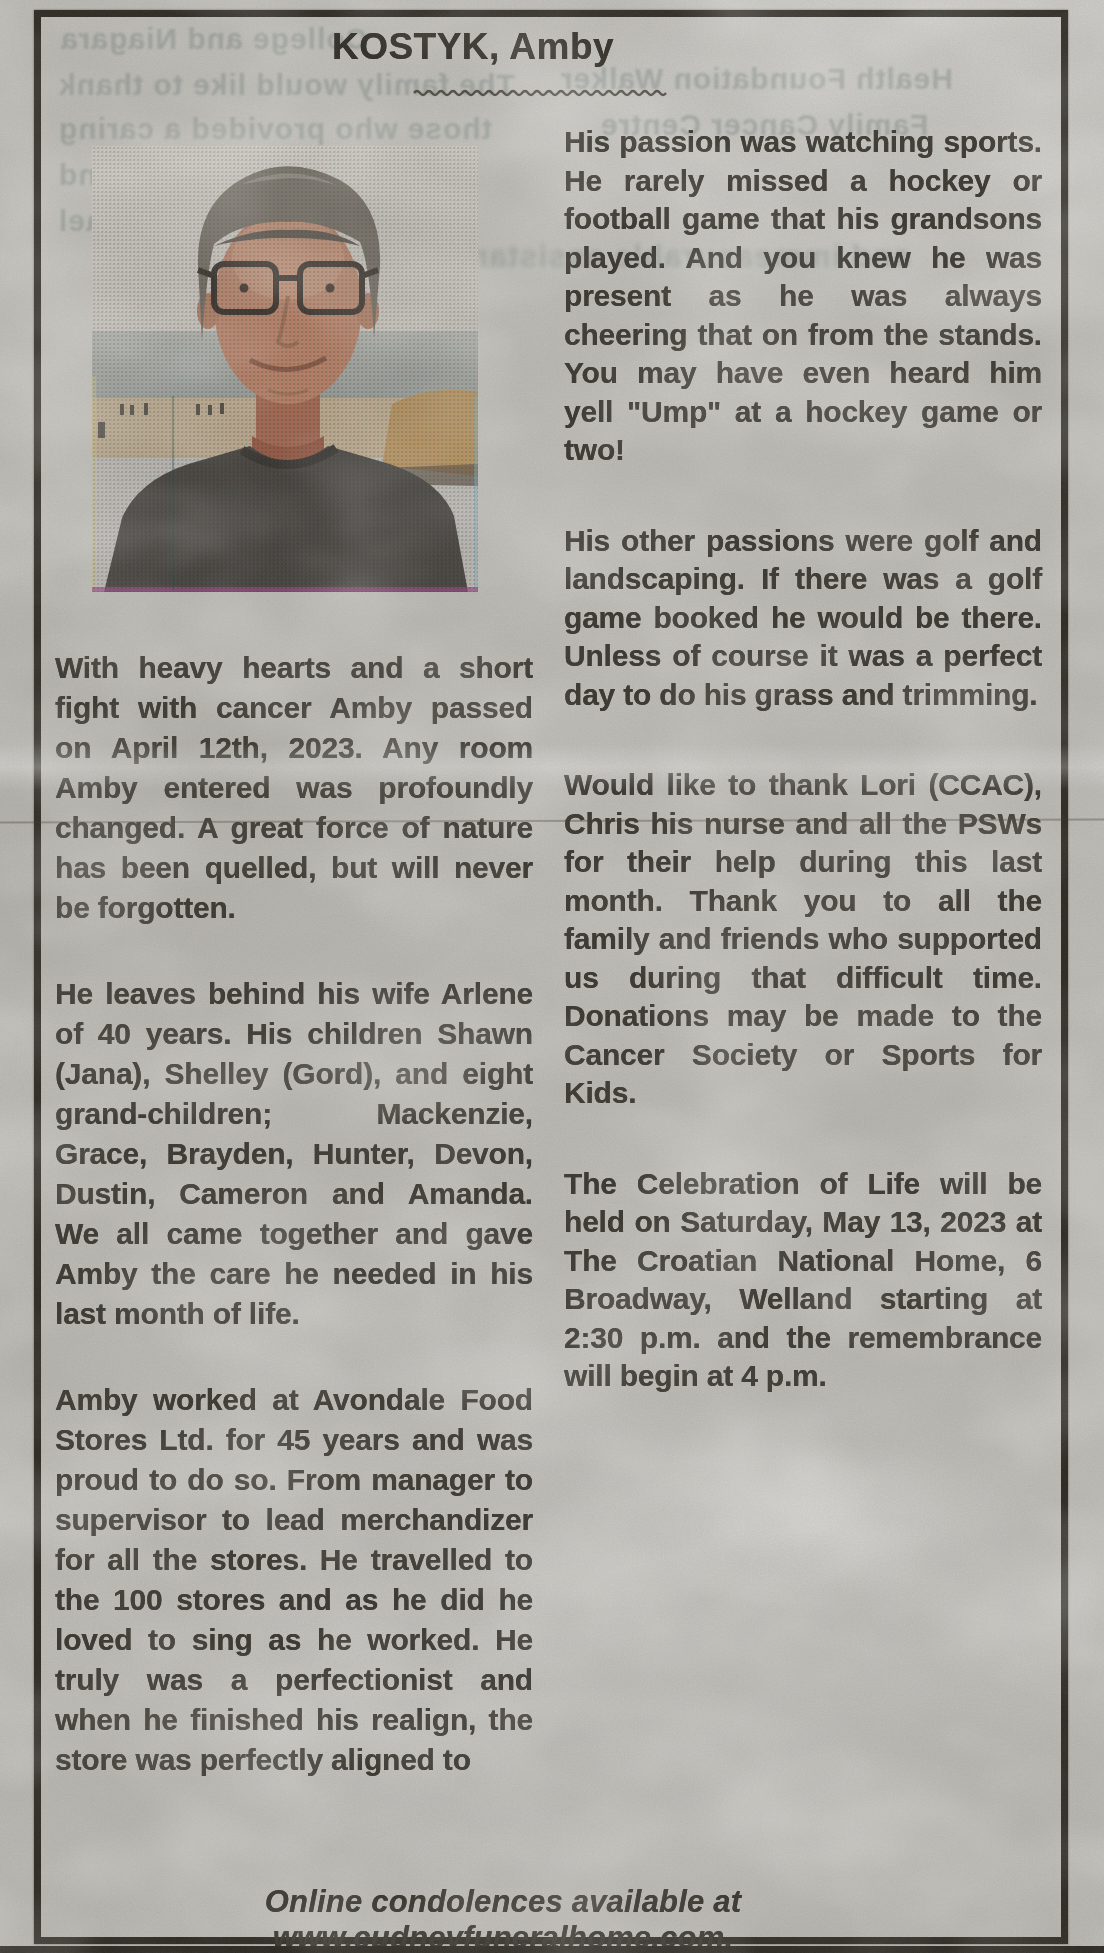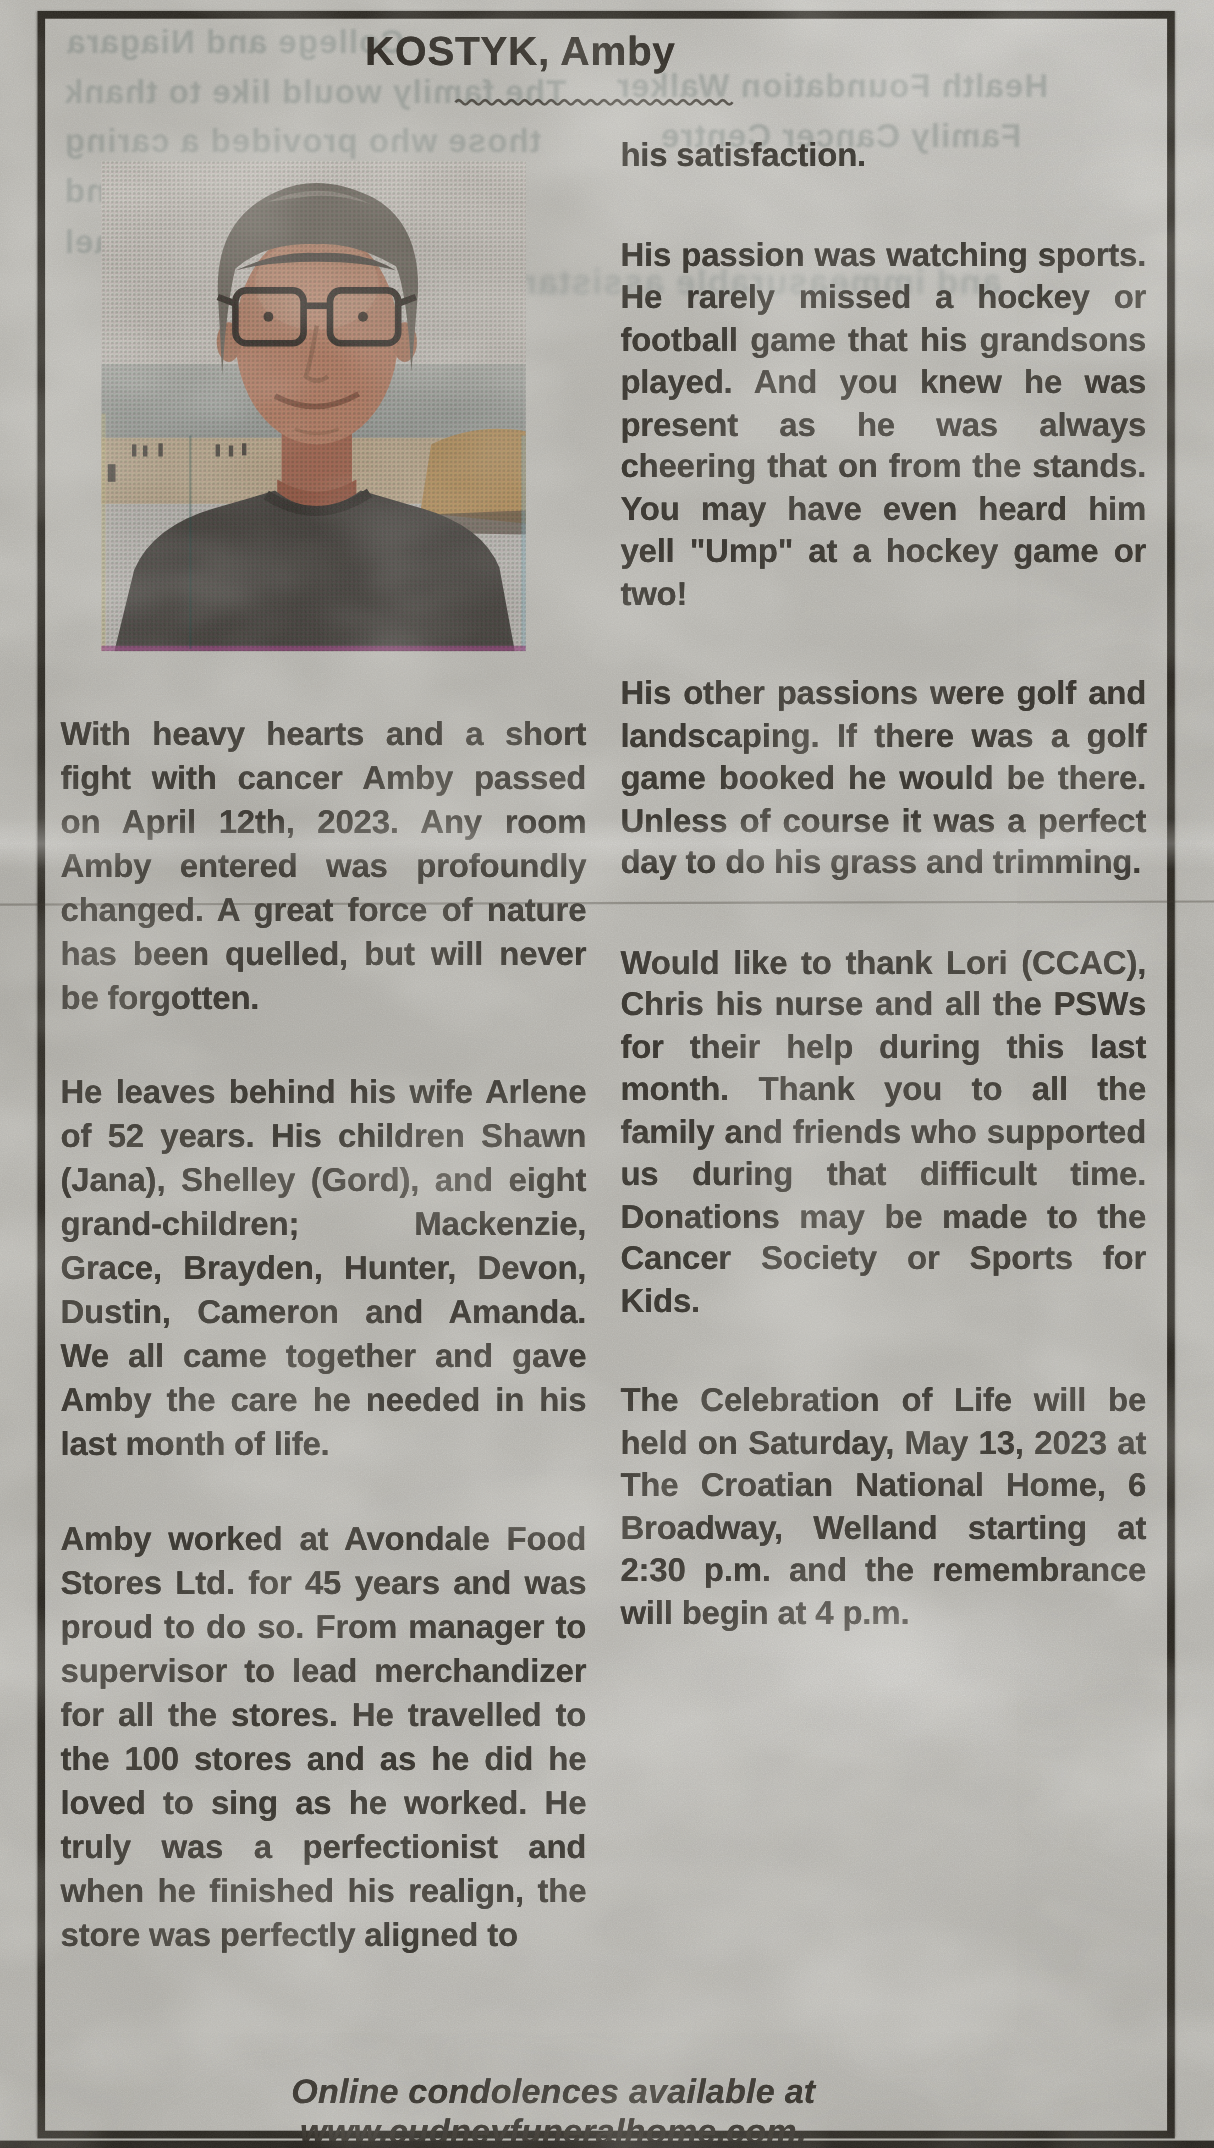--- a/index.html
+++ b/index.html
@@ -152,25 +152,24 @@
 
       <rect x="0" y="230" width="4" height="216" fill="#d6cd86" opacity=".45"></rect>
       <rect x="382" y="250" width="4" height="196" fill="#7fb7c9" opacity=".45"></rect>
       <rect x="0" y="441" width="386" height="5" fill="#a3418a" opacity=".7"></rect>
     </svg>
     <div class="photo-dots"></div>
   </div>
 
   <div class="col col-left">
       <p class="para">With heavy hearts and a short fight with cancer Amby passed on April 12th, 2023. Any room Amby entered was profoundly changed. A great force of nature has been quelled, but will never be forgotten.</p>
-      <p class="para">He leaves behind his wife Arlene of 52 years. His children Shawn (Jana), Shelley (Gord), and eight grand-children; Mackenzie, Grace, Brayden, Hunter, Devon, Dustin, Cameron and Amanda. We all came together and gave Amby the care he needed in his last month of life.</p>
+      <p class="para">He leaves behind his wife Arlene of 40 years. His children Shawn (Jana), Shelley (Gord), and eight grand-children; Mackenzie, Grace, Brayden, Hunter, Devon, Dustin, Cameron and Amanda. We all came together and gave Amby the care he needed in his last month of life.</p>
       <p class="para">Amby worked at Avondale Food Stores Ltd. for 45 years and was proud to do so. From manager to supervisor to lead merchandizer for all the stores. He travelled to the 100 stores and as he did he loved to sing as he worked. He truly was a perfectionist and when he finished his realign, the store was perfectly aligned to</p>
     </div>
   <div class="col col-right">
-      <p class="para">his satisfaction.</p>
       <p class="para">His passion was watching sports. He rarely missed a hockey or football game that his grandsons played. And you knew he was present as he was always cheering that on from the stands. You may have even heard him yell "Ump" at a hockey game or two!</p>
       <p class="para">His other passions were golf and landscaping. If there was a golf game booked he would be there. Unless of course it was a perfect day to do his grass and trimming.</p>
       <p class="para">Would like to thank Lori (CCAC), Chris his nurse and all the PSWs for their help during this last month. Thank you to all the family and friends who supported us during that difficult time. Donations may be made to the Cancer Society or Sports for Kids.</p>
       <p class="para">The Celebration of Life will be held on Saturday, May 13, 2023 at The Croatian National Home, 6 Broadway, Welland starting at 2:30 p.m. and the remembrance will begin at 4 p.m.</p>
     </div>
 
   <div class="crease-shine"></div>
   <div class="crease-line"></div>
   <div class="glow-blob"></div>
   <div class="scan-line"></div>

